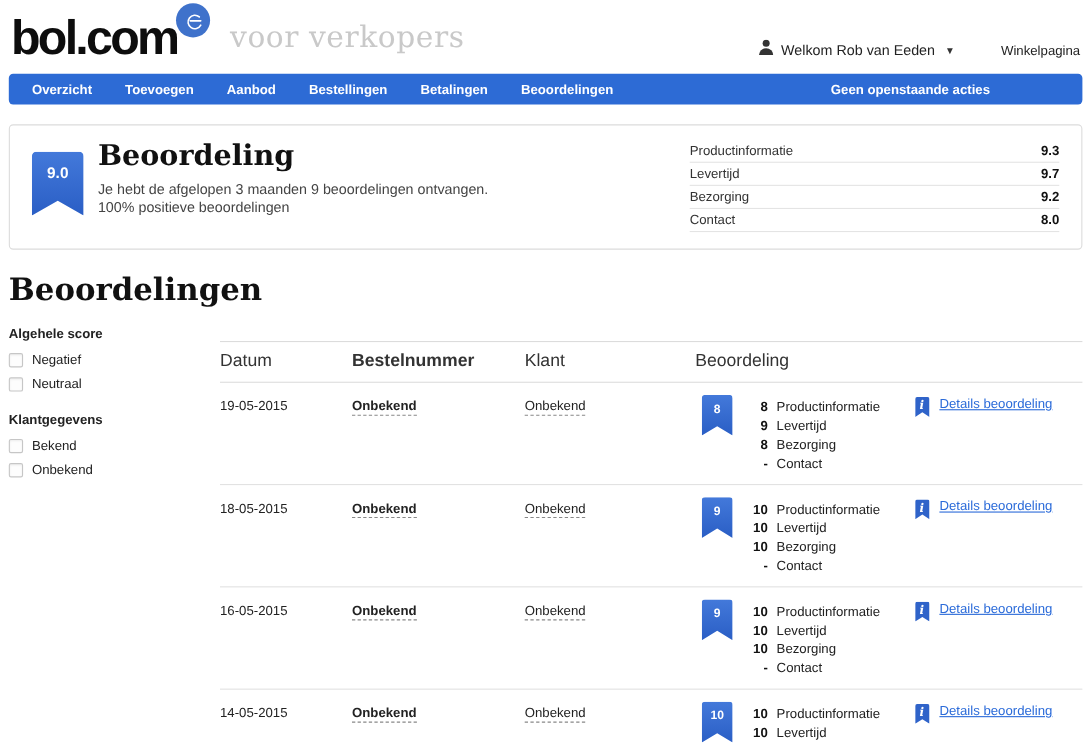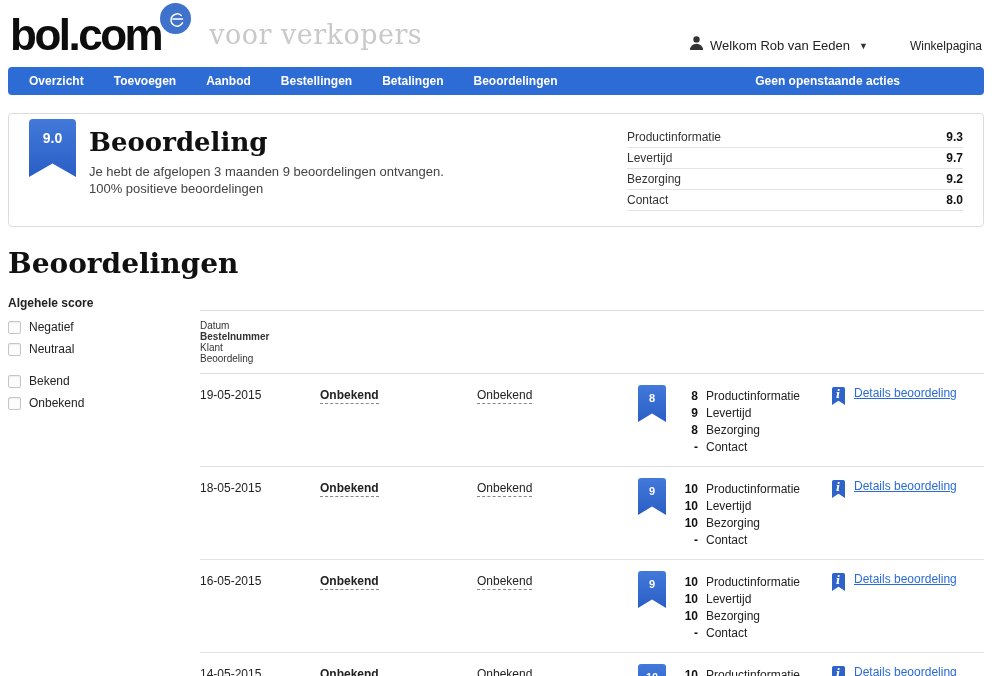--- a/index.html
+++ b/index.html
@@ -18,21 +18,21 @@
   .caret { font-size: 9px; color: #333; margin-left: 9px; }
   .shoplink { font-size: 12px; color: #222; text-decoration: none; margin-left: 42px; cursor: pointer; }
 
   
   .nav { margin: 0 8px; height: 28px; background: #2d6bd5; border-radius: 4px; display: flex; align-items: center; padding: 0 6px; }
   .nav-item { color: #fff; font-size: 12px; font-weight: bold; padding: 0 15px; line-height: 32px; cursor: pointer; }
   .nav-status { margin-left: auto; margin-right: 78px; color: #fff; font-size: 12px; font-weight: bold; cursor: pointer; }
 
   
   .card { margin: 18px 8px 0; border: 1px solid #dcdcdc; border-radius: 4px; height: 114px; position: relative; background: #fff; }
-  .big-badge { position: absolute; left: 20px; top: 5px; width: 47px; height: 58px; }
+  .big-badge { position: absolute; left: 20px; top: 24px; width: 47px; height: 58px; }
   .big-badge .score { position: absolute; top: 11px; left: 0; right: 0; text-align: center; color: #fff; font-weight: bold; font-size: 14px; }
   .card-text { position: absolute; left: 80px; top: 13px; }
   .card-title { font-family: "DejaVu Serif", serif; font-weight: bold; font-size: 26px; color: #111; }
   .card-desc { font-size: 13px; color: #444; margin-top: 6px; line-height: 17px; }
   .metrics { position: absolute; right: 20px; top: 13px; width: 336px; list-style: none; }
   .metric-row { display: flex; justify-content: space-between; align-items: center; height: 21px; border-bottom: 1px solid #e4e4e4; font-size: 12px; color: #333; }
   .metric-value { font-weight: bold; color: #111; }
 
   
   .page-title { font-family: "DejaVu Serif", serif; font-weight: bold; font-size: 28px; color: #111; margin: 20px 8px 0; }
@@ -40,21 +40,21 @@
   
   .main { display: flex; margin: 0 8px; }
   .sidebar { width: 192px; padding-top: 16px; }
   .filter-group { margin-bottom: 18px; }
   .filter-title { font-size: 12px; font-weight: bold; color: #222; margin-bottom: 10px; }
   .filter-option { display: flex; align-items: center; margin-bottom: 8px; font-size: 12px; color: #222; cursor: pointer; }
   .cb { width: 13px; height: 13px; border: 1px solid #c6c6c6; border-radius: 2px; background: #fdfdfd; box-shadow: inset 0 1px 2px rgba(0,0,0,.07); margin-right: 8px; flex: none; }
 
   
   .table { flex: 1; margin-top: 30px; }
-  .thead { display: flex; border-top: 1px solid #dcdcdc; border-bottom: 1px solid #dcdcdc; padding: 9px 0; font-size: 10px; color: #333; flex-direction: column; }
+  .thead { display: flex; border-top: 1px solid #dcdcdc; border-bottom: 1px solid #dcdcdc; padding: 9px 0; font-size: 16px; color: #333; }
   .col-date { width: 120px; }
   .col-order { width: 157px; font-weight: bold; }
   .col-customer { width: 155px; }
   .col-rating { flex: 1; position: relative; }
   .trow { display: flex; min-height: 93px; border-bottom: 1px solid #e2e2e2; padding-top: 14px; font-size: 12px; }
   .trow:last-child { border-bottom: none; }
   .dashed { border-bottom: 1px dashed #888; padding-bottom: 1px; cursor: help; }
   .rating-wrap { display: flex; margin-left: 6px; }
   .ribbon { position: relative; width: 28px; height: 37px; margin-top: -3px; flex: none; }
   .ribbon .num { position: absolute; top: 7px; left: 0; right: 0; text-align: center; color: #fff; font-weight: bold; font-size: 11px; }
@@ -162,20 +162,21 @@
       <div class="filter-option">
         <span class="cb"></span>
         <span>Negatief</span>
       </div>
       <div class="filter-option">
         <span class="cb"></span>
         <span>Neutraal</span>
       </div>
     </div>
     <div class="filter-group">
+      <div class="filter-title">Klantgegevens</div>
       <div class="filter-option">
         <span class="cb"></span>
         <span>Bekend</span>
       </div>
       <div class="filter-option">
         <span class="cb"></span>
         <span>Onbekend</span>
       </div>
     </div>
   </div>

